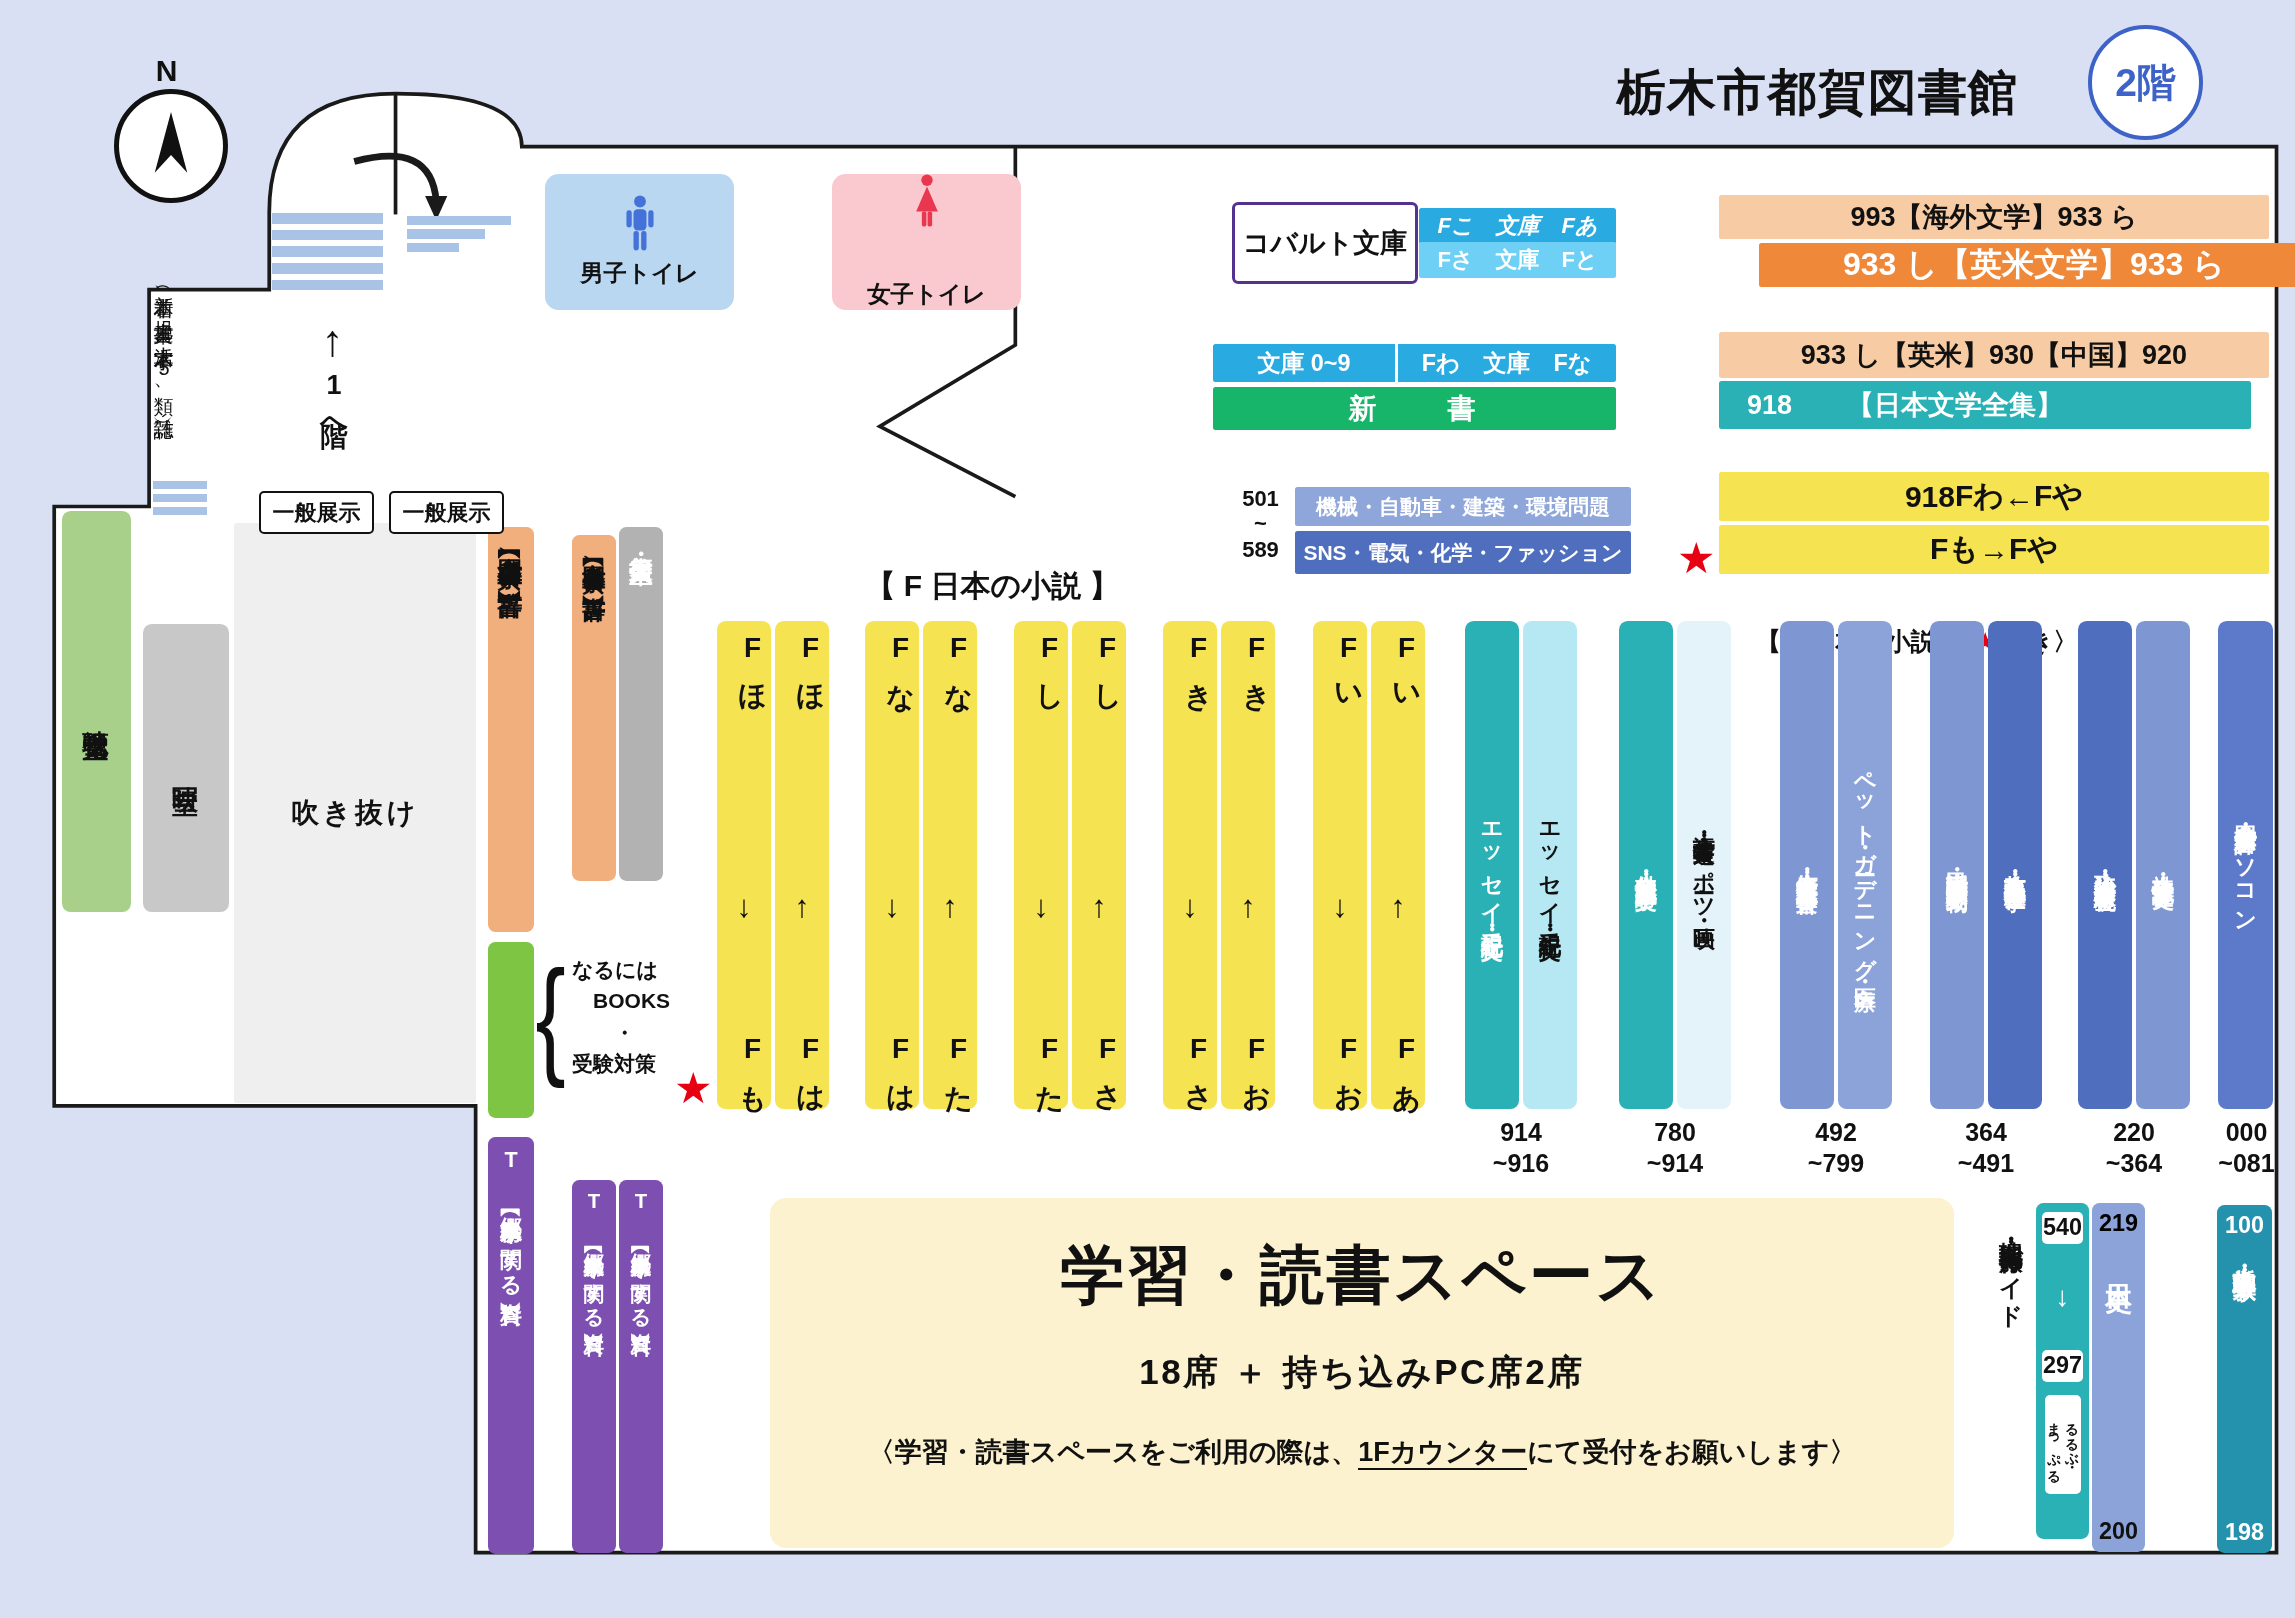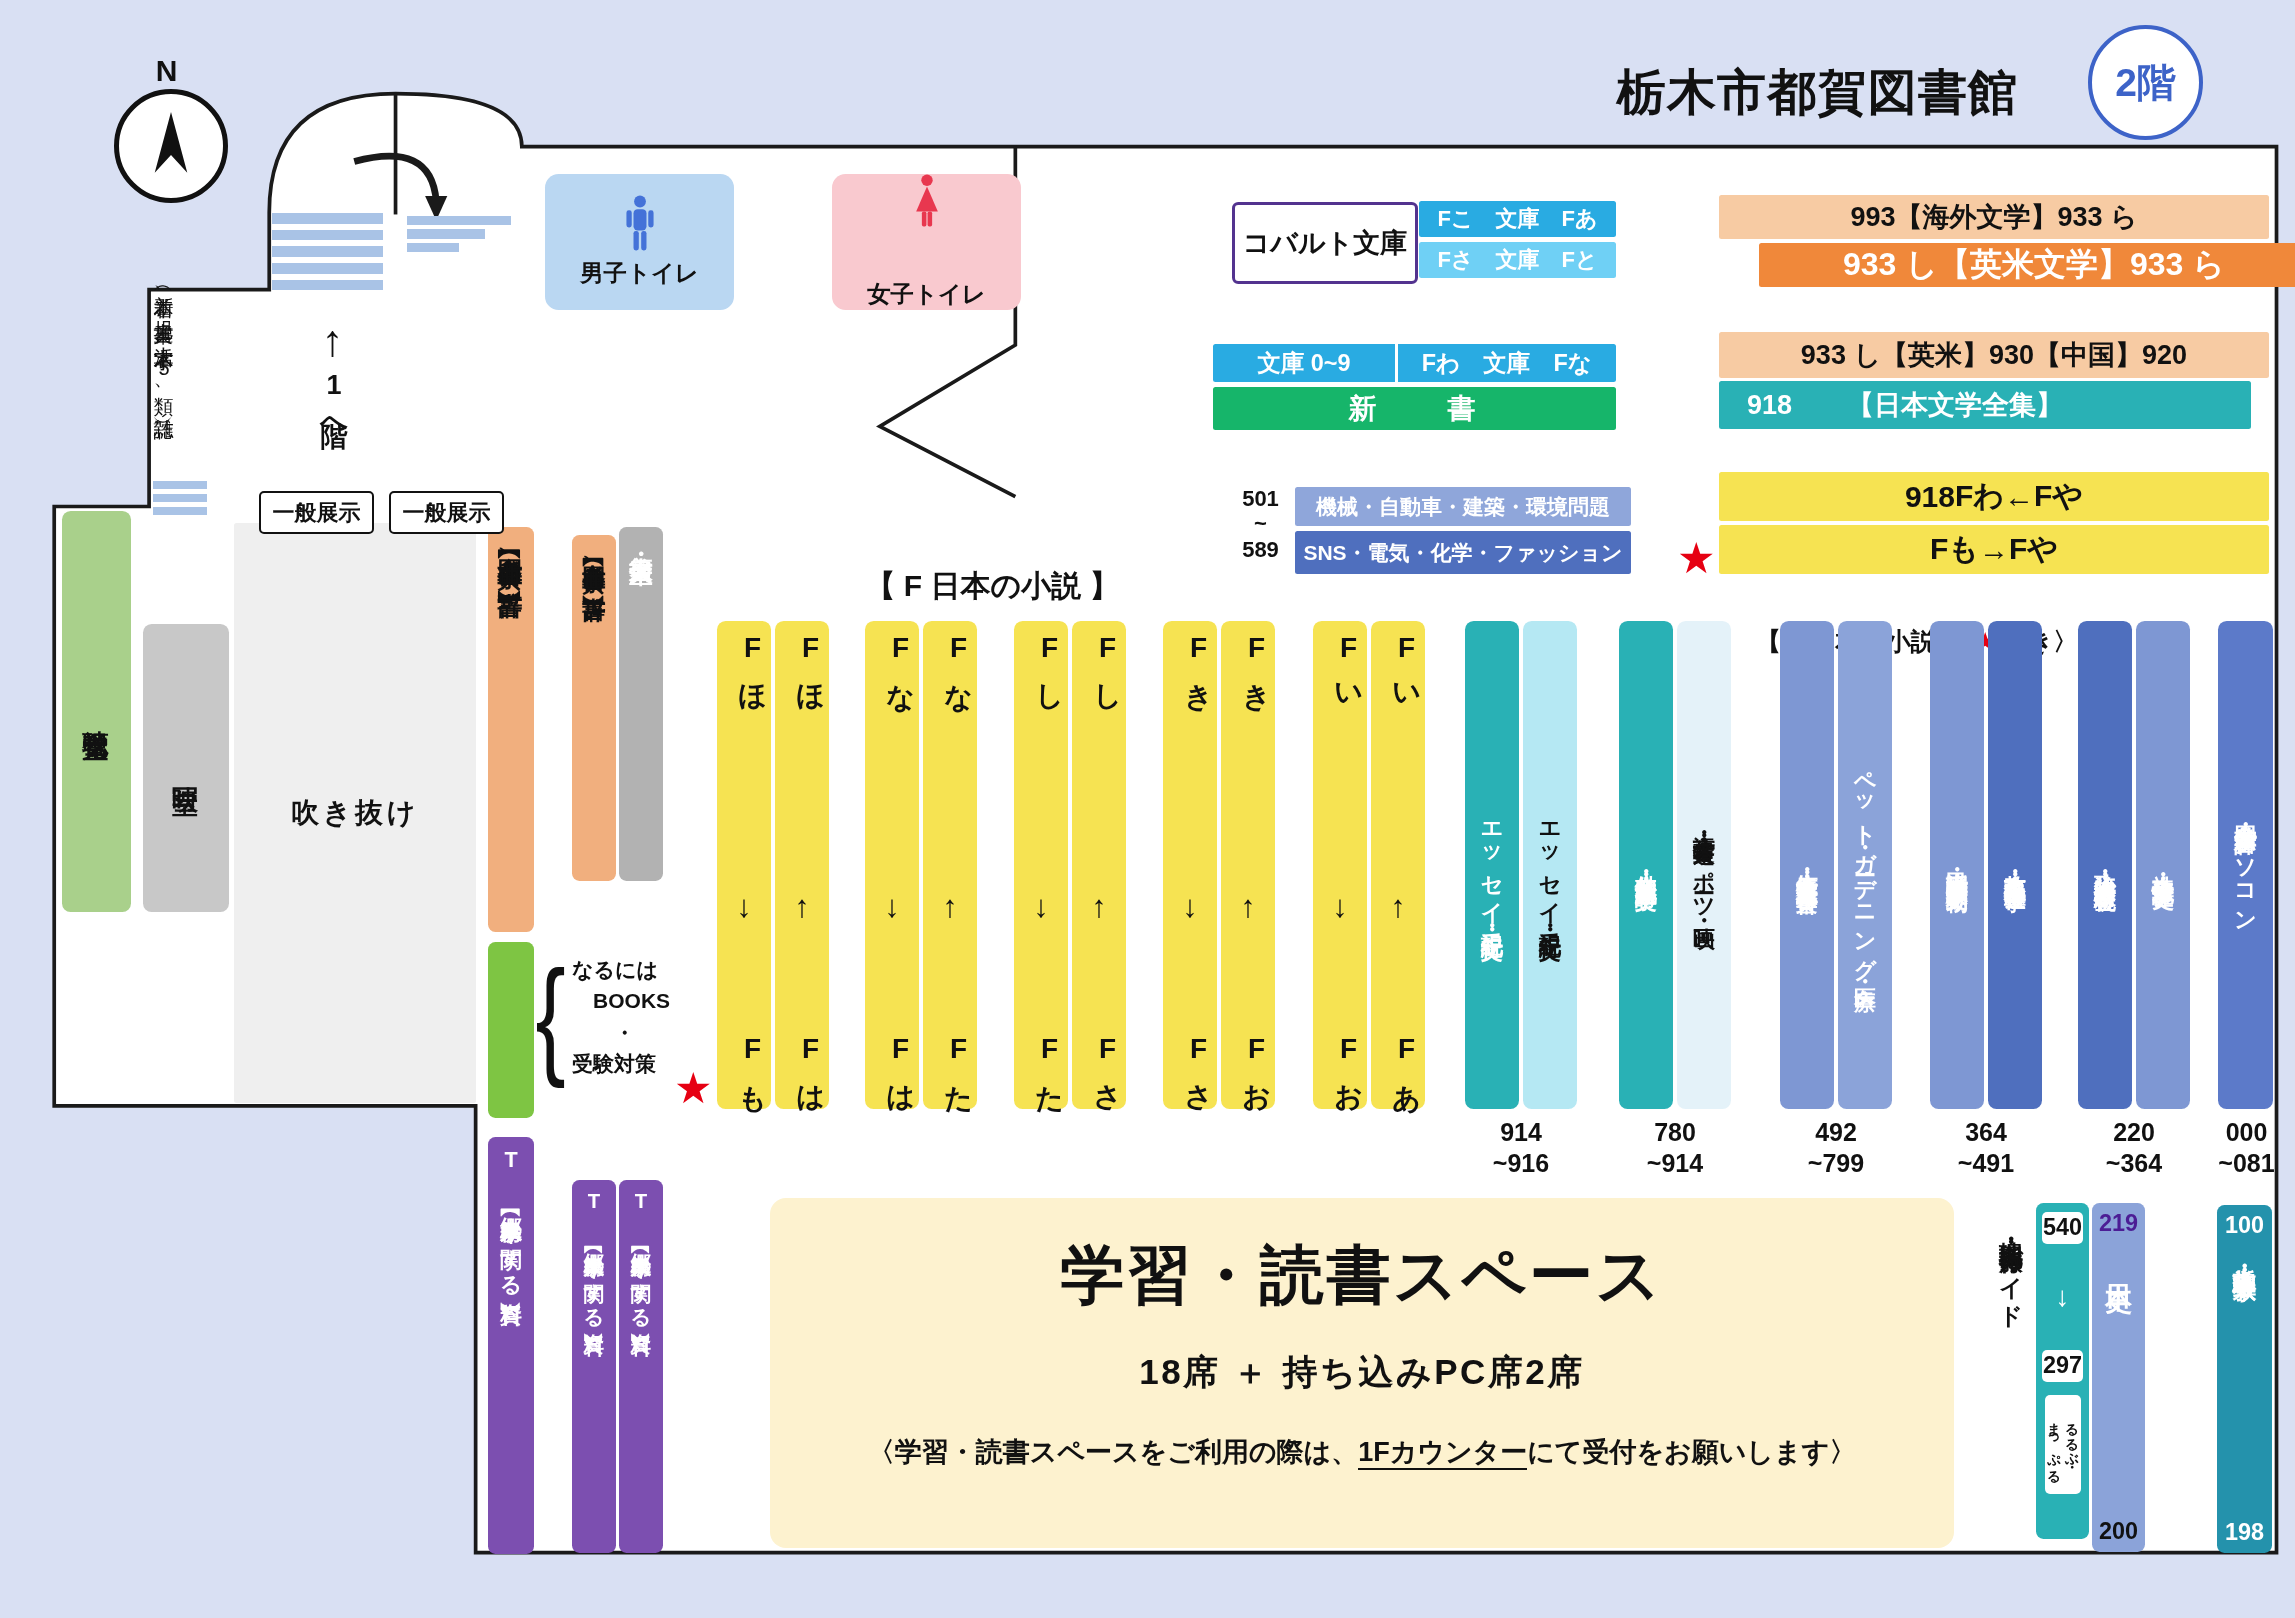--- a/index.html
+++ b/index.html
@@ -42,21 +42,21 @@
   .toilet{width:189px;height:136px;border-radius:13.6px;flex-direction:column;gap:3.7px;z-index:1;}
   .toilet .lbl{font-size:23.4px;font-weight:bold;}
   .toilet-m{left:545px;top:174px;background:#bad7f2;}
   .toilet-f{left:832px;top:174px;background:#f9c9cf;gap:47px;}
 
   
   .cobalt{left:1232px;top:202px;width:180px;height:76px;background:#fff;border:3.7px solid #53338f;border-radius:6.2px;font-size:27px;font-weight:bold;z-index:1;}
   .bar{display:flex;align-items:center;font-weight:bold;z-index:1;border-radius:2.5px;}
   .bar.white{color:#fff;}
   .bar.space{justify-content:center;padding:0 37px;}
-  .bar-fko{left:1419px;top:201px;width:197px;height:36px;background:#29abe2;font-size:22px;justify-content:center;}
+  .bar-fko{left:1419px;top:208px;width:197px;height:36px;background:#29abe2;font-size:22px;justify-content:center;font-style:italic;}
   .bar-fsa{left:1419px;top:242px;width:197px;height:36px;background:#6fd0f5;font-size:22px;justify-content:center;}
   .bar-bunko{left:1213px;top:344px;width:403px;height:38px;background:#29abe2;font-size:23.4px;}
   .bar-bunko .half{flex:1;text-align:center;}
   .bar-bunko .div{width:2.5px;align-self:stretch;background:#fff;}
   .bar-shinsho{left:1213px;top:387px;width:403px;height:43px;background:#16b56a;font-size:28px;justify-content:center;letter-spacing:5px;text-align:right;}
   .bar-kaigai{left:1719px;top:195px;width:476px;height:44px;background:#f7cba3;font-size:27px;color:#111;}
   .bar-eibei{left:1719px;top:243px;width:476px;height:44px;background:#f0883a;font-size:32px;margin-left:40px;}
   .bar-chugoku{left:1719px;top:332px;width:476px;height:46px;background:#f7cba3;font-size:27px;color:#111;}
   .bar-zenshu{left:1719px;top:381px;width:476px;height:48px;background:#29b1b5;font-size:27px;justify-content:flex-start;gap:55px;padding:0 28px;}
   .bar-fwa{left:1719px;top:472px;width:476px;height:49px;background:#f6e352;font-size:30px;color:#111;}
@@ -386,21 +386,21 @@
   <div class="col col-rurubu">
     <div class="chip num" style="width:41px;height:32px;margin-top:8.6px;">540</div>
     <div style="font-size:28px;font-weight:bold;margin-top:37px;">↓</div>
     <div class="chip num" style="width:41px;height:32px;margin-top:37px;">297</div>
     <div class="chip" style="width:36px;height:99px;margin-top:13.6px;">
       <div class="vtext preline" style="font-size:13.6px;letter-spacing:0;">るるぶ・
 まっぷる</div>
     </div>
   </div>
   <div class="col col-nihonshi">
-    <div class="num" style="margin-top:7.4px;color:#4c1d95;">219</div>
+    <div class="num" style="margin-top:7.4px;color:#000000;">219</div>
     <div class="vtext" style="font-size:27px;font-weight:bold;color:#fff;margin-top:25px;">日本史</div>
     <div class="num" style="margin-top:auto;margin-bottom:7.4px;color:#111;">200</div>
   </div>
   <div class="col col-tetsu">
     <div class="num" style="margin-top:7.4px;">100</div>
     <div class="vtext" style="font-size:23.4px;font-weight:bold;margin-top:11px;">哲学・心理学・宗教</div>
     <div class="num" style="margin-top:auto;margin-bottom:7.4px;">198</div>
   </div>
 
 </div>

